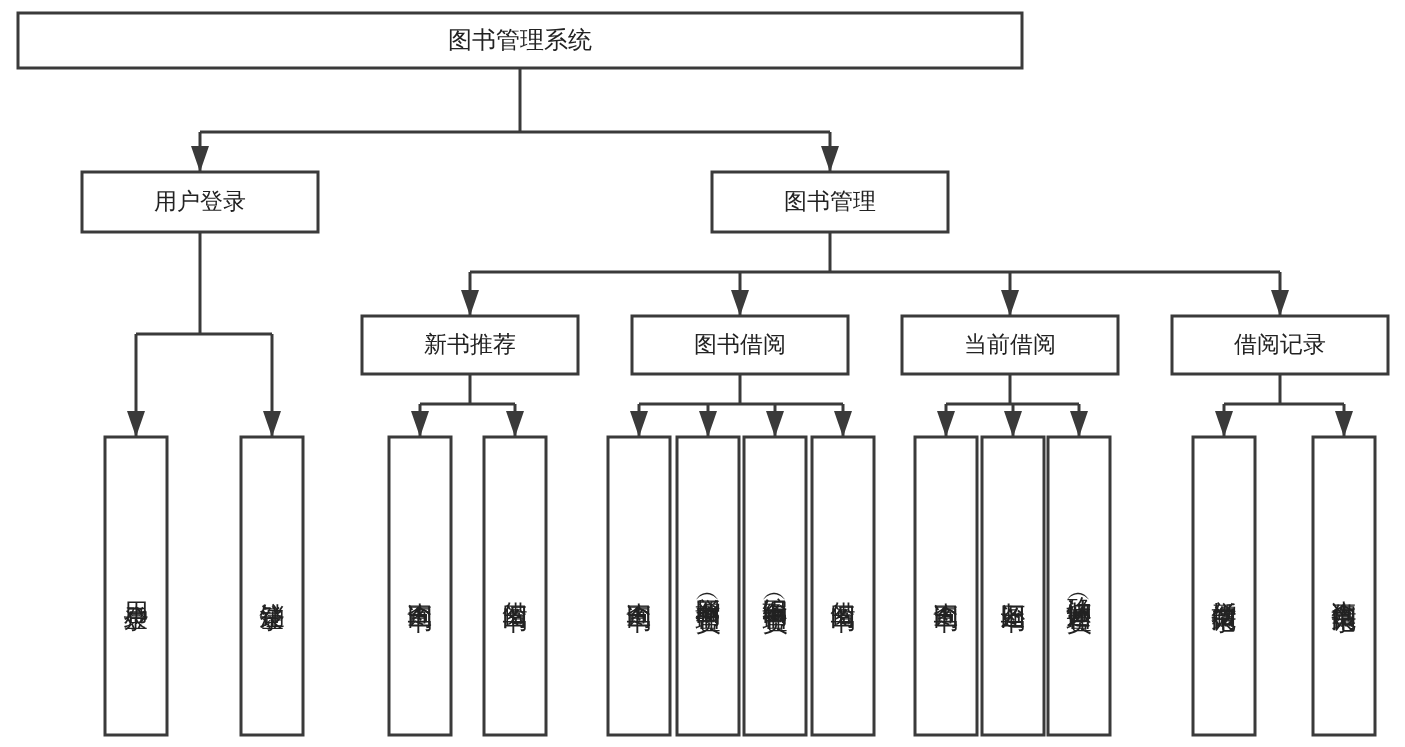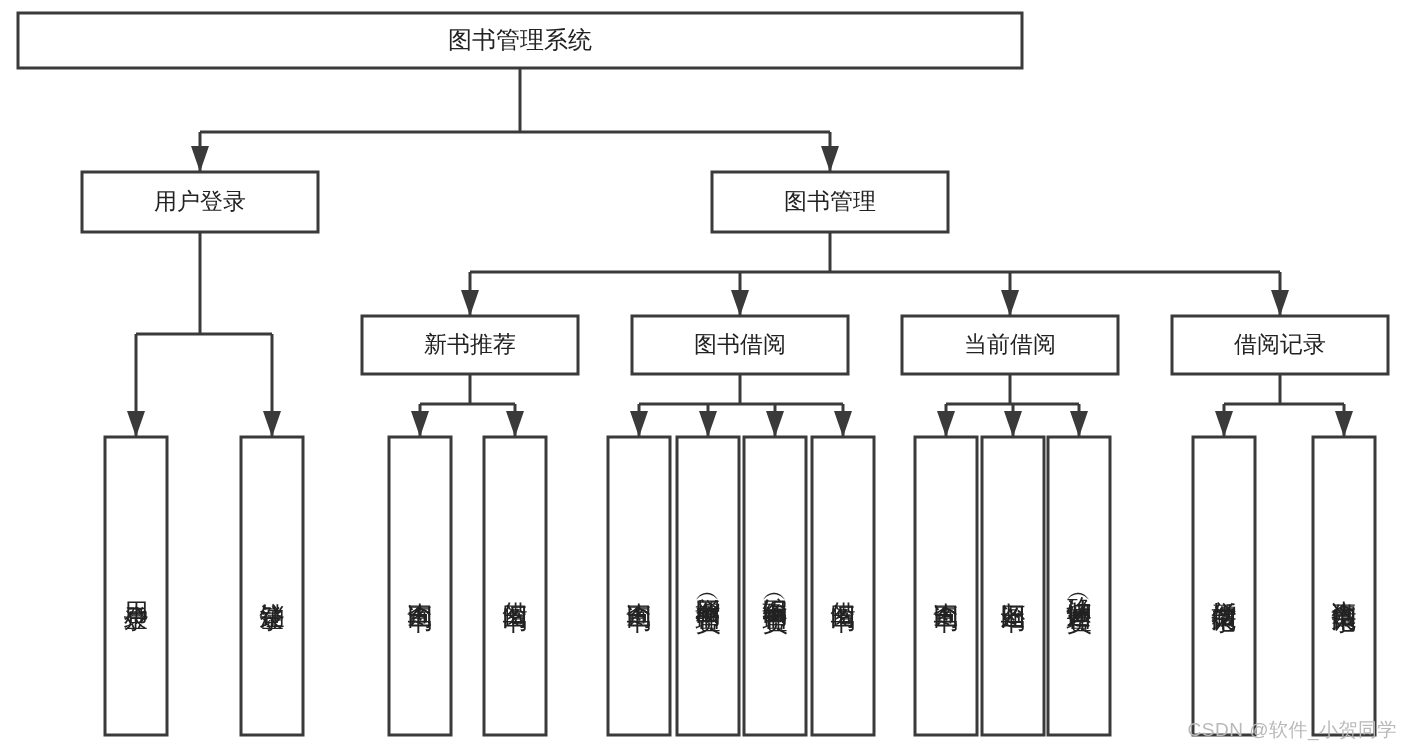--- a/index.html
+++ b/index.html
@@ -179,14 +179,13 @@
       <div class="leaf-label" style="left: 608px; top: 437px; width: 62px; height: 298px;">查询图书</div>
       <div class="leaf-label" style="left: 677px; top: 437px; width: 62px; height: 298px;">新增图书（管理员）</div>
       <div class="leaf-label" style="left: 744px; top: 437px; width: 62px; height: 298px;">编辑图书（管理员）</div>
       <div class="leaf-label" style="left: 812px; top: 437px; width: 62px; height: 298px;">借阅图书</div>
       <div class="leaf-label" style="left: 915px; top: 437px; width: 62px; height: 298px;">查询图书</div>
       <div class="leaf-label" style="left: 982px; top: 437px; width: 62px; height: 298px;">归还图书</div>
       <div class="leaf-label" style="left: 1048px; top: 437px; width: 62px; height: 298px;">确认归还（管理员）</div>
       <div class="leaf-label" style="left: 1193px; top: 437px; width: 62px; height: 298px;">新增借阅记录</div>
       <div class="leaf-label" style="left: 1313px; top: 437px; width: 62px; height: 298px;">查询借阅记录</div>
     </div>
-  <div id="watermark">CSDN @软件_小贺同学</div>
 </div>
 
 </body></html>

